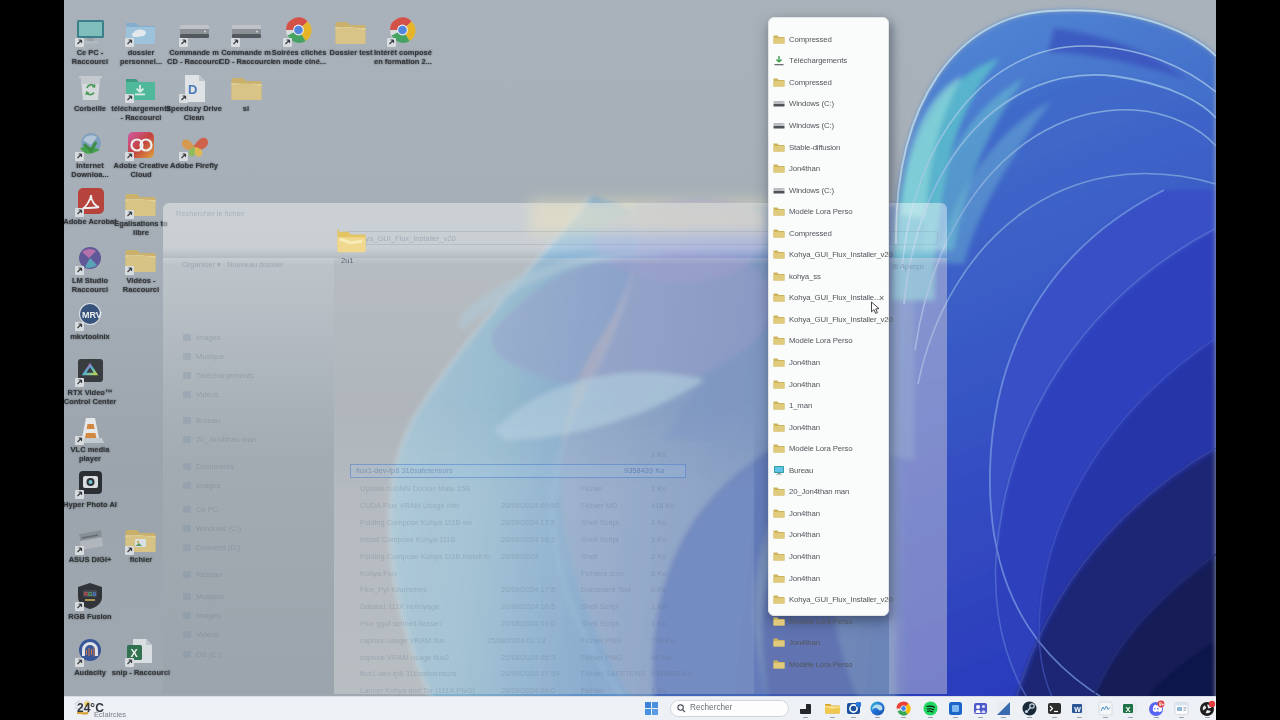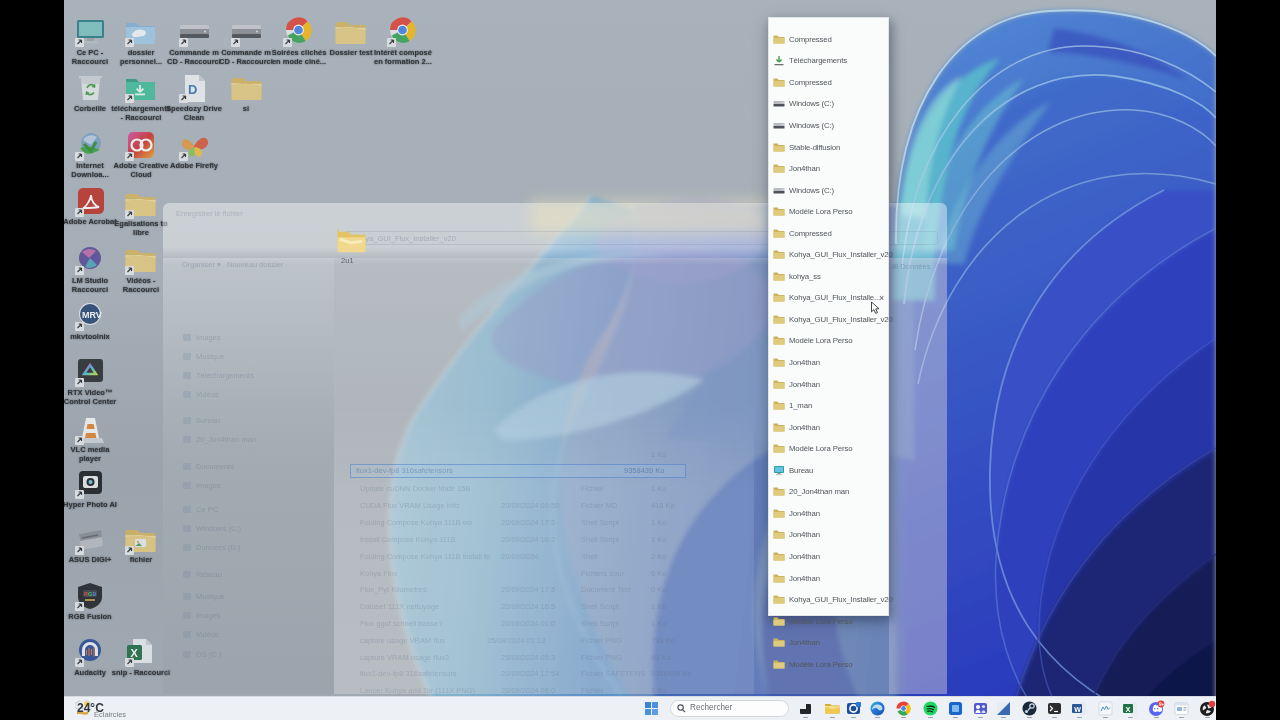--- a/index.html
+++ b/index.html
@@ -329,25 +329,25 @@
         <path d="M3.5 28 L7.5 24 M7.5 24 L4.6 24 M7.5 24 L7.5 26.9" stroke="#2e3338" stroke-width="1.2"></path>
       </svg>
 <div class="lbl" style="left:43px;top:652px;width:68px">snip - Raccourci</div>
 </div>
 <div class="abs" style="left:99px;top:203px;width:784px;height:62px;background:linear-gradient(180deg,rgba(255,255,255,.42) 0,rgba(255,255,255,.40) 72%,rgba(255,255,255,0) 100%);border-radius:6px 6px 0 0"></div>
 <div class="abs" style="left:466px;top:200px;width:240px;height:34px;background:rgba(238,228,190,0.5);filter:blur(7px)"></div>
 <div class="abs" style="left:99px;top:258px;width:171px;height:436px;background:linear-gradient(180deg,rgba(255,255,255,.26) 0%,rgba(200,206,210,.20) 40%,rgba(130,140,148,.14) 100%)"></div>
 <div class="abs" style="left:270px;top:258px;width:613px;height:436px;background:rgba(255,255,255,0.17);backdrop-filter:saturate(.85)"></div>
 <div class="abs" style="left:270px;top:400px;width:420px;height:294px;background:linear-gradient(180deg,rgba(255,255,255,0) 0,rgba(255,255,255,.10) 30%,rgba(255,255,255,.10) 100%)"></div>
 <div class="abs" style="left:825px;top:258px;width:58px;height:436px;background:rgba(213,208,238,0.30)"></div>
-<div class="gtxt" style="left:112px;top:209px;opacity:.3">Enregistrer le fichier</div>
+<div class="gtxt" style="left:112px;top:209px;opacity:.3">Rechercher le fichier</div>
 <div class="abs" style="left:280px;top:231px;width:520px;height:14px;border:1px solid rgba(120,135,150,.22);border-radius:3px"></div>
 <div class="gtxt" style="left:288px;top:234px;opacity:.35">Kohya_GUI_Flux_Installer_v20</div>
 <div class="abs" style="left:808px;top:231px;width:66px;height:14px;border:1px solid rgba(120,135,150,.2);border-radius:3px"></div>
-<div class="gtxt" style="left:828px;top:262px;opacity:.4">⊞  Données</div>
+<div class="gtxt" style="left:828px;top:262px;opacity:.4">⊞  Aperçu</div>
 <div class="gtxt" style="left:118px;top:260px;opacity:.32">Organiser ▾&nbsp;&nbsp;&nbsp;Nouveau dossier</div>
 <div class="gtxt" style="left:132px;top:333px;opacity:.3">Images</div>
 <div class="abs" style="left:119px;top:334px;width:8px;height:7px;background:rgba(120,140,160,.28);border-radius:1px"></div>
 <div class="gtxt" style="left:132px;top:352px;opacity:.3">Musique</div>
 <div class="abs" style="left:119px;top:353px;width:8px;height:7px;background:rgba(120,140,160,.28);border-radius:1px"></div>
 <div class="gtxt" style="left:132px;top:371px;opacity:.3">Téléchargements</div>
 <div class="abs" style="left:119px;top:372px;width:8px;height:7px;background:rgba(120,140,160,.28);border-radius:1px"></div>
 <div class="gtxt" style="left:132px;top:390px;opacity:.3">Vidéos</div>
 <div class="abs" style="left:119px;top:391px;width:8px;height:7px;background:rgba(120,140,160,.28);border-radius:1px"></div>
 <div class="gtxt" style="left:132px;top:416px;opacity:.3">Bureau</div>
@@ -427,21 +427,21 @@
 <div class="gtxt" style="left:517px;top:652.5px;opacity:.28">Fichier PNG</div>
 <div class="gtxt" style="left:587px;top:652.5px;opacity:.32">60 Ko</div>
 <div class="gtxt" style="left:296px;top:669px;opacity:.28">flux1-dev-fp8 316safetensors</div>
 <div class="gtxt" style="left:437px;top:669px;opacity:.28">20/09/2024 17:54</div>
 <div class="gtxt" style="left:517px;top:669px;opacity:.28">Fichier SAFETENS</div>
 <div class="gtxt" style="left:587px;top:669px;opacity:.32">9358439 Ko</div>
 <div class="gtxt" style="left:296px;top:686px;opacity:.28">Lancer Kohya and Tor (111X PNG)</div>
 <div class="gtxt" style="left:437px;top:686px;opacity:.28">20/09/2024 08:0</div>
 <div class="gtxt" style="left:517px;top:686px;opacity:.28">Fichier</div>
 <div class="gtxt" style="left:587px;top:686px;opacity:.32">1 Ko</div>
-<div id="dd" class="abs" style="left:704px;top:17px;width:121px;height:599px;background:#fafbfb;border:1px solid #e3e4e6;border-radius:0;box-shadow:3px 4px 9px rgba(30,40,60,.32), 0 6px 16px rgba(30,40,60,.28)">
+<div id="dd" class="abs" style="left:704px;top:17px;width:121px;height:599px;background:#fafbfb;border:1px solid #e3e4e6;border-radius:6px;box-shadow:3px 4px 9px rgba(30,40,60,.32), 0 6px 16px rgba(30,40,60,.28)">
 <div class="drow" style="top:10.5px">
         <span class="ic"><svg width="12" height="11" viewBox="0 0 12 11">
             <path d="M.5 1.5 h4 l1.2 1.5 h5.8 v6.5 h-11z" fill="#cdb45c"></path>
             <path d="M.5 4 h11 v5.5 h-11z" fill="#e0cb7d"></path>
           </svg></span>
         <span>Compressed</span>
       </div>
 <div class="drow" style="top:32.05px">
         <span class="ic"><svg width="12" height="11" viewBox="0 0 12 11">
             <path d="M6 1 v6 M6 7 l-2.6-2.6 M6 7 l2.6-2.6" stroke="#3f9e4d" stroke-width="1.4" fill="none"></path>

